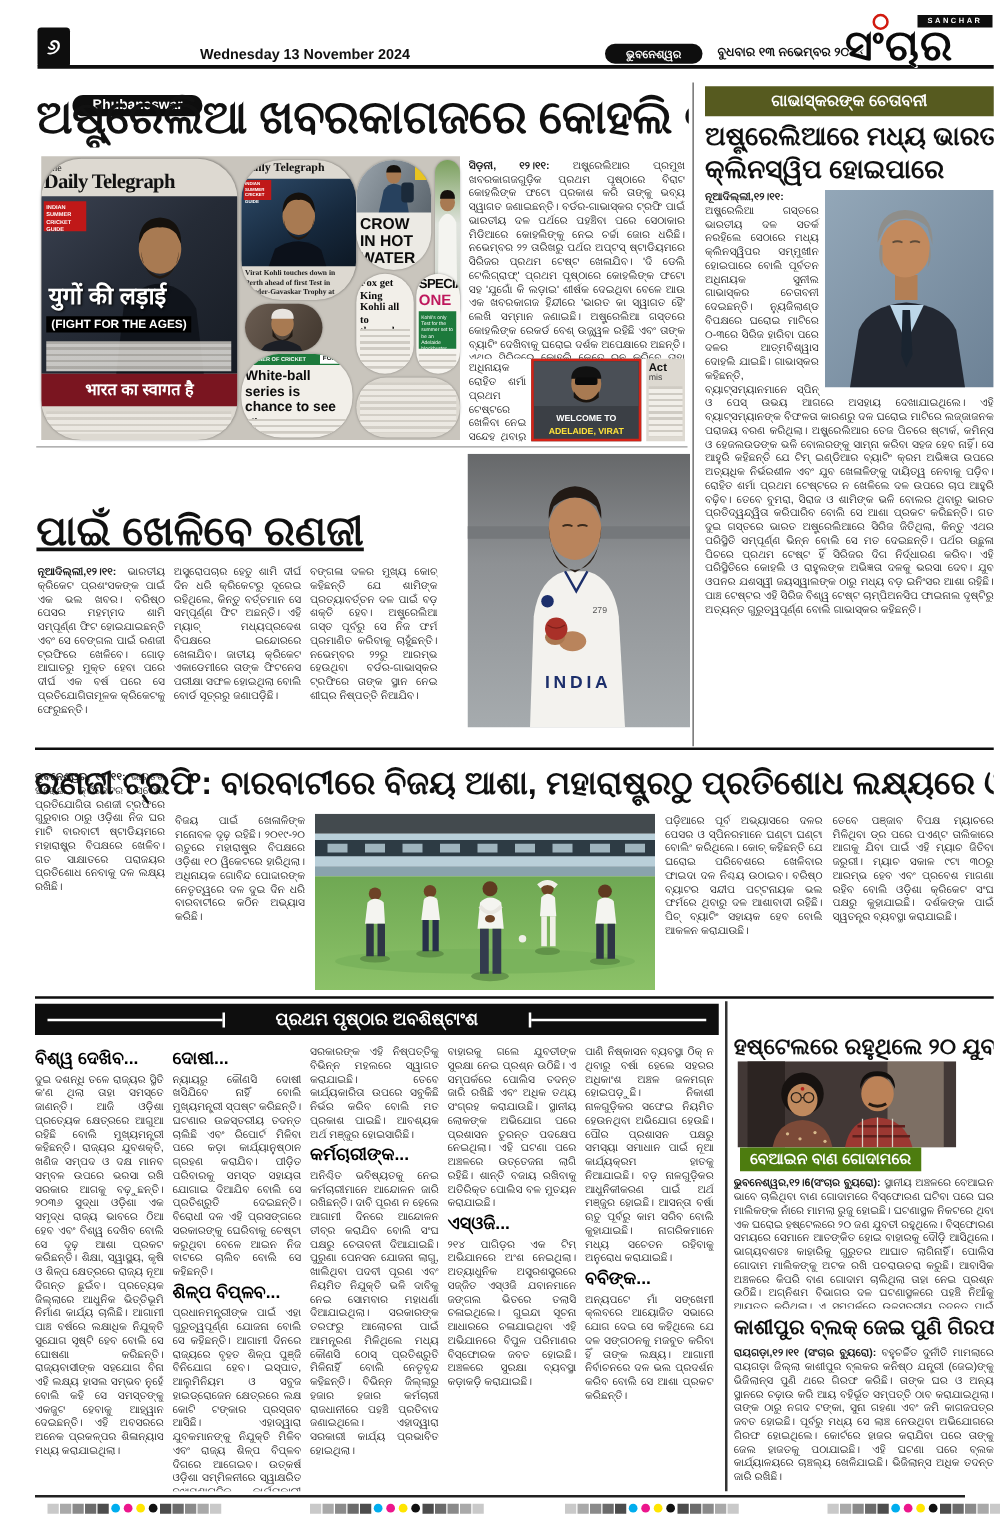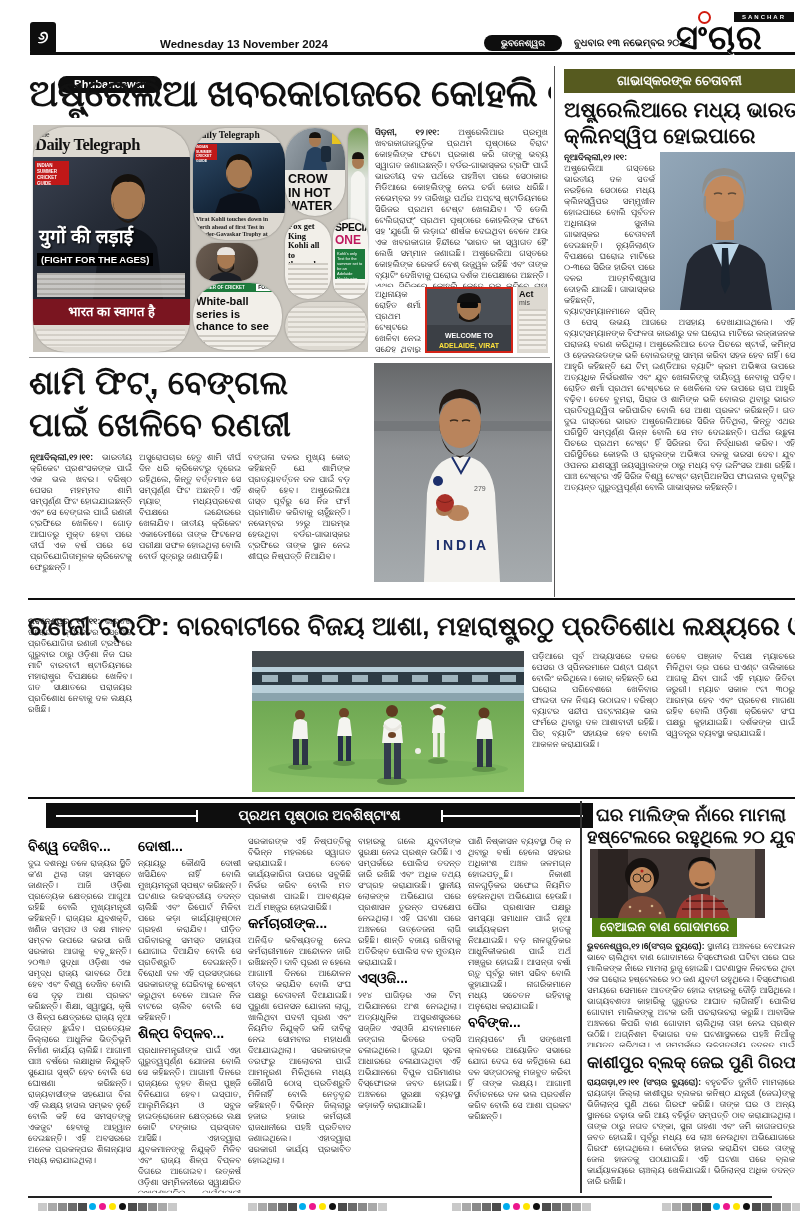--- a/index.html
+++ b/index.html
@@ -26,21 +26,21 @@
   .h-main{font-size:37px;font-weight:800;line-height:48px;letter-spacing:-0.5px;}
   .h-shami{font-size:33px;font-weight:800;line-height:41px;}
   .h-ranji{font-size:26px;font-weight:800;line-height:44px;}
   .h-gav{font-size:21px;font-weight:800;line-height:26px;}
   .h-small{font-weight:800;}
   .kicker{color:#fff;font-weight:bold;font-size:13px;text-align:center;line-height:24px;}
   
   .clip{position:absolute;overflow:hidden;box-shadow:0 0 2px rgba(0,0,0,.35);border-radius:32px;}
   .newsprint{background:#ddd9d1;}
   .tinylines{background:repeating-linear-gradient(#cfcbc3 0 2px,#f1eee8 2px 5px);}
-  .sectionbar{background:#0e0e0e;color:#fff;margin-left:18px;}
+  .sectionbar{background:#0e0e0e;color:#fff;}
   .sectionbar .line{position:absolute;top:12px;height:2px;background:#fff;}
   .sectionbar .tick{position:absolute;top:7px;width:2px;height:12px;background:#fff;}
   .sectionbar .t{position:absolute;width:100%;text-align:center;font-size:14px;font-weight:bold;line-height:25px;}
   .regstrip{position:absolute;display:flex;align-items:center;gap:1px;height:9px;}
   .rg{width:9px;height:8px;display:inline-block;}
   .rd{width:7px;height:7px;border-radius:50%;display:inline-block;margin:0 1px;}
   .photo-banner{color:#fff;font-weight:bold;font-size:12.5px;text-align:center;line-height:19px;}
   .floatimg{float:right;margin:0 0 3px 5px;}
 </style>
 </head>
@@ -203,22 +203,21 @@
         <path d="M84 44 Q86 56 82 62 L84 44 Z" fill="#8f8e8a"></path>
         <path d="M54 42 Q58 40 62 42 M68 42 Q72 40 76 42" stroke="#5d4a38" stroke-width="1.5" fill="none"></path>
       </svg>
     </div>
     <b>ନୂଆଦିଲ୍ଲୀ,୧୨।୧୧:</b>
     <span>ଅଷ୍ଟ୍ରେଲିଆ ଗସ୍ତରେ ଭାରତୀୟ ଦଳ ସତର୍କ ନରହିଲେ ସେଠାରେ ମଧ୍ୟ କ୍ଲିନସ୍ୱିପର ସମ୍ମୁଖୀନ ହୋଇପାରେ ବୋଲି ପୂର୍ବତନ ଅଧିନାୟକ ସୁନୀଲ ଗାଭାସ୍କର ଚେତାବନୀ ଦେଇଛନ୍ତି। ନ୍ୟୁଜିଲାଣ୍ଡ ବିପକ୍ଷରେ ଘରୋଇ ମାଟିରେ ୦-୩ରେ ସିରିଜ ହାରିବା ପରେ ଦଳର ଆତ୍ମବିଶ୍ୱାସ ଦୋହଲି ଯାଇଛି। ଗାଭାସ୍କର କହିଛନ୍ତି, ବ୍ୟାଟ୍ସମ୍ୟାନମାନେ ସ୍ପିନ୍ ଓ ପେସ୍ ଉଭୟ ଆଗରେ ଅସହାୟ ଦେଖାଯାଇଥିଲେ। ଏହି ବ୍ୟାଟ୍ସମ୍ୟାନଙ୍କ ବିଫଳତା କାରଣରୁ ଦଳ ଘରୋଇ ମାଟିରେ ଲଜ୍ଜାଜନକ ପରାଜୟ ବରଣ କରିଥିଲା। ଅଷ୍ଟ୍ରେଲିଆର ତେଜ ପିଚରେ ଷ୍ଟାର୍କ, କମିନ୍ସ ଓ ହେଜଲଉଡଙ୍କ ଭଳି ବୋଲରଙ୍କୁ ସାମ୍ନା କରିବା ସହଜ ହେବ ନାହିଁ। ସେ ଆହୁରି କହିଛନ୍ତି ଯେ ଟିମ୍ ଇଣ୍ଡିଆର ବ୍ୟାଟିଂ କ୍ରମ ଅଭିଜ୍ଞତା ଉପରେ ଅତ୍ୟଧିକ ନିର୍ଭରଶୀଳ ଏବଂ ଯୁବ ଖେଳାଳିଙ୍କୁ ଦାୟିତ୍ୱ ନେବାକୁ ପଡ଼ିବ। ରୋହିତ ଶର୍ମା ପ୍ରଥମ ଟେଷ୍ଟରେ ନ ଖେଳିଲେ ଦଳ ଉପରେ ଚାପ ଆହୁରି ବଢ଼ିବ। ତେବେ ବୁମରା, ସିରାଜ ଓ ଶାମିଙ୍କ ଭଳି ବୋଲର ଥିବାରୁ ଭାରତ ପ୍ରତିଦ୍ୱନ୍ଦ୍ୱିତା କରିପାରିବ ବୋଲି ସେ ଆଶା ପ୍ରକଟ କରିଛନ୍ତି। ଗତ ଦୁଇ ଗସ୍ତରେ ଭାରତ ଅଷ୍ଟ୍ରେଲିଆରେ ସିରିଜ ଜିତିଥିଲା, କିନ୍ତୁ ଏଥର ପରିସ୍ଥିତି ସମ୍ପୂର୍ଣ୍ଣ ଭିନ୍ନ ବୋଲି ସେ ମତ ଦେଇଛନ୍ତି। ପର୍ଥର ଉଛୁଳା ପିଚରେ ପ୍ରଥମ ଟେଷ୍ଟ ହିଁ ସିରିଜର ଦିଗ ନିର୍ଦ୍ଧାରଣ କରିବ। ଏହି ପରିସ୍ଥିତିରେ କୋହଲି ଓ ରାହୁଲଙ୍କ ଅଭିଜ୍ଞତା ଦଳକୁ ଭରସା ଦେବ। ଯୁବ ଓପନର ଯଶସ୍ୱୀ ଜୟସ୍ୱାଲଙ୍କ ଠାରୁ ମଧ୍ୟ ବଡ଼ ଇନିଂସର ଆଶା ରହିଛି। ପାଞ୍ଚ ଟେଷ୍ଟର ଏହି ସିରିଜ ବିଶ୍ୱ ଟେଷ୍ଟ ଚାମ୍ପିଅନସିପ ଫାଇନାଲ ଦୃଷ୍ଟିରୁ ଅତ୍ୟନ୍ତ ଗୁରୁତ୍ୱପୂର୍ଣ୍ଣ ବୋଲି ଗାଭାସ୍କର କହିଛନ୍ତି।</span>
   </div>
 
   <div class="abs" style="left:29px;top:357px;width:521px;height:1px;background:#999;"></div>
 
-  <div class="abs h-shami nowrap" style="left:29px;top:362px;width:335px;">ଶାମି ଫିଟ୍, ବେଙ୍ଗଲ</div>
-  <div class="abs h-shami nowrap" style="left:29px;top:404px;width:335px;">ପାଇଁ ଖେଳିବେ ରଣଜୀ</div>
+  <div class="abs h-shami nowrap" style="left:29px;top:404px;width:335px;text-decoration:underline;">ପାଇଁ ଖେଳିବେ ରଣଜୀ</div>
   <div class="abs bodytxt" style="left:30px;top:452px;width:102px;height:138px;">
     <b>ନୂଆଦିଲ୍ଲୀ,୧୨।୧୧:</b>
     <span>ଭାରତୀୟ କ୍ରିକେଟ ପ୍ରଶଂସକଙ୍କ ପାଇଁ ଏକ ଭଲ ଖବର। ବରିଷ୍ଠ ପେସର ମହମ୍ମଦ ଶାମି ସମ୍ପୂର୍ଣ୍ଣ ଫିଟ ହୋଇଯାଇଛନ୍ତି ଏବଂ ସେ ବେଙ୍ଗଲ ପାଇଁ ରଣଜୀ ଟ୍ରଫିରେ ଖେଳିବେ। ଗୋଡ଼ ଆଘାତରୁ ମୁକ୍ତ ହେବା ପରେ ଦୀର୍ଘ ଏକ ବର୍ଷ ପରେ ସେ ପ୍ରତିଯୋଗିତାମୂଳକ କ୍ରିକେଟକୁ ଫେରୁଛନ୍ତି।</span>
   </div>
   <div class="abs bodytxt" style="left:139px;top:452px;width:102px;height:138px;">ଅସ୍ତ୍ରୋପଚାର ହେତୁ ଶାମି ଦୀର୍ଘ ଦିନ ଧରି କ୍ରିକେଟରୁ ଦୂରେଇ ରହିଥିଲେ, କିନ୍ତୁ ବର୍ତ୍ତମାନ ସେ ସମ୍ପୂର୍ଣ୍ଣ ଫିଟ ଅଛନ୍ତି। ଏହି ମ୍ୟାଚ୍ ମଧ୍ୟପ୍ରଦେଶ ବିପକ୍ଷରେ ଇନ୍ଦୋରରେ ଖେଳାଯିବ। ଜାତୀୟ କ୍ରିକେଟ ଏକାଡେମୀରେ ତାଙ୍କ ଫିଟନେସ ପରୀକ୍ଷା ସଫଳ ହୋଇଥିଲା ବୋଲି ବୋର୍ଡ ସୂତ୍ରରୁ ଜଣାପଡ଼ିଛି।</div>
   <div class="abs bodytxt" style="left:248px;top:452px;width:102px;height:138px;">ବଙ୍ଗଳା ଦଳର ମୁଖ୍ୟ କୋଚ୍ କହିଛନ୍ତି ଯେ ଶାମିଙ୍କ ପ୍ରତ୍ୟାବର୍ତ୍ତନ ଦଳ ପାଇଁ ବଡ଼ ଶକ୍ତି ହେବ। ଅଷ୍ଟ୍ରେଲିଆ ଗସ୍ତ ପୂର୍ବରୁ ସେ ନିଜ ଫର୍ମ ପ୍ରମାଣିତ କରିବାକୁ ଚାହୁଁଛନ୍ତି। ନଭେମ୍ବର ୨୨ରୁ ଆରମ୍ଭ ହେଉଥିବା ବର୍ଡର-ଗାଭାସ୍କର ଟ୍ରଫିରେ ତାଙ୍କ ସ୍ଥାନ ନେଇ ଶୀଘ୍ର ନିଷ୍ପତ୍ତି ନିଆଯିବ।</div>
 
   <div class="abs" style="left:374px;top:363px;width:178px;height:219px;">
     <svg width="178" height="219" viewBox="0 0 178 219">
       <defs>
@@ -248,20 +247,21 @@
     <div class="abs" style="left:100px;top:122px;font-size:7px;color:#555;">279</div>
     <div class="abs" style="left:62px;top:174px;font-size:14px;font-weight:bold;color:#1c2f6b;letter-spacing:3px;">INDIA</div>
   </div>
 
   <div class="abs hrule" style="left:28px;top:598px;width:767px;height:2px;"></div>
   <div class="abs h-ranji nowrap" style="left:28px;top:604px;width:767px;">ରଣଜୀ ଟ୍ରଫି: ବାରବାଟୀରେ ବିଜୟ ଆଶା, ମହାରାଷ୍ଟ୍ରଠୁ ପ୍ରତିଶୋଧ ଲକ୍ଷ୍ୟରେ ଓଡ଼ିଶା</div>
   <div class="abs bodytxt" style="left:28px;top:616px;width:104px;height:144px;">
     <b>ଭୁବନେଶ୍ୱର, ୧୨।୧୧:</b>
     <span>ଭାରତର ଘରୋଇ କ୍ରିକେଟର ସର୍ବୋଚ୍ଚ ପ୍ରତିଯୋଗିତା ରଣଜୀ ଟ୍ରଫିରେ ଗୁରୁବାର ଠାରୁ ଓଡ଼ିଶା ନିଜ ଘର ମାଟି ବାରବାଟୀ ଷ୍ଟାଡିୟମରେ ମହାରାଷ୍ଟ୍ର ବିପକ୍ଷରେ ଖେଳିବ। ଗତ ସାକ୍ଷାତରେ ପରାଜୟର ପ୍ରତିଶୋଧ ନେବାକୁ ଦଳ ଲକ୍ଷ୍ୟ ରଖିଛି।</span>
   </div>
+  <div class="abs bodytxt" style="left:140px;top:651px;width:104px;height:144px;">ବିଜୟ ପାଇଁ ଖେଳାଳିଙ୍କ ମନୋବଳ ଦୃଢ଼ ରହିଛି। ୨୦୧୯-୨୦ ଋତୁରେ ମହାରାଷ୍ଟ୍ର ବିପକ୍ଷରେ ଓଡ଼ିଶା ୧୦ ୱିକେଟରେ ହାରିଥିଲା। ଅଧିନାୟକ ଗୋବିନ୍ଦ ପୋଦ୍ଦାରଙ୍କ ନେତୃତ୍ୱରେ ଦଳ ଦୁଇ ଦିନ ଧରି ବାରବାଟୀରେ କଠିନ ଅଭ୍ୟାସ କରିଛି।</div>
 
   <div class="abs" style="left:252px;top:651px;width:272px;height:141px;">
     <svg width="272" height="141" viewBox="0 0 272 141">
       <defs>
         <linearGradient id="field" x1="0" y1="0" x2="0" y2="1">
           <stop offset="0" stop-color="#6fa853"></stop>
             <stop offset="1" stop-color="#8cc268"></stop>
         </linearGradient>
       </defs>
       <rect width="272" height="16" fill="#434a4e"></rect>
@@ -355,21 +355,20 @@
     <div class="bodytxt">୨୧୪ ପାଗିଡ଼ର ଏକ ଟିମ୍ ଅଭିଯାନରେ ଅଂଶ ନେଇଥିଲା। ଅତ୍ୟାଧୁନିକ ଅସ୍ତ୍ରଶସ୍ତ୍ରରେ ସଜ୍ଜିତ ଏସ୍ଓଜି ଯବାନମାନେ ଜଙ୍ଗଲ ଭିତରେ ତଲାସି ଚଳାଇଥିଲେ। ଗୁଇନ୍ଦା ସୂଚନା ଆଧାରରେ ଚଳାଯାଇଥିବା ଏହି ଅଭିଯାନରେ ବିପୁଳ ପରିମାଣର ବିସ୍ଫୋରକ ଜବତ ହୋଇଛି। ଅଞ୍ଚଳରେ ସୁରକ୍ଷା ବ୍ୟବସ୍ଥା କଡ଼ାକଡ଼ି କରାଯାଇଛି।</div>
   </div>
   <div class="abs" style="left:468px;top:836px;width:103px;height:357px;overflow:hidden;">
     <div class="bodytxt">ପାଣି ନିଷ୍କାସନ ବ୍ୟବସ୍ଥା ଠିକ୍ ନ ଥିବାରୁ ବର୍ଷା ହେଲେ ସହରର ଅଧିକାଂଶ ଅଞ୍ଚଳ ଜଳମଗ୍ନ ହୋଇପଡ଼ୁଛି। ନିକାଶୀ ନାଳଗୁଡ଼ିକର ସଫେଇ ନିୟମିତ ହେଉନଥିବା ଅଭିଯୋଗ ହେଉଛି। ପୌର ପ୍ରଶାସନ ପକ୍ଷରୁ ସମସ୍ୟା ସମାଧାନ ପାଇଁ ନୂଆ କାର୍ଯ୍ୟକ୍ରମ ହାତକୁ ନିଆଯାଇଛି। ବଡ଼ ନାଳଗୁଡ଼ିକର ଆଧୁନିକୀକରଣ ପାଇଁ ଅର୍ଥ ମଞ୍ଜୁର ହୋଇଛି। ଆସନ୍ତା ବର୍ଷା ଋତୁ ପୂର୍ବରୁ କାମ ସରିବ ବୋଲି କୁହାଯାଇଛି। ନାଗରିକମାନେ ମଧ୍ୟ ସଚେତନ ରହିବାକୁ ଅନୁରୋଧ କରାଯାଇଛି।</div>
     <div class="colhead">ବବିଙ୍କ...</div>
     <div class="bodytxt">ଅନ୍ୟପଟେ ମାଁ ସଙ୍ଖେମୀ କ୍ଲବରେ ଆୟୋଜିତ ସଭାରେ ଯୋଗ ଦେଇ ସେ କହିଥିଲେ ଯେ ଦଳ ସଙ୍ଗଠନକୁ ମଜବୁତ କରିବା ହିଁ ତାଙ୍କ ଲକ୍ଷ୍ୟ। ଆଗାମୀ ନିର୍ବାଚନରେ ଦଳ ଭଲ ପ୍ରଦର୍ଶନ କରିବ ବୋଲି ସେ ଆଶା ପ୍ରକଟ କରିଛନ୍ତି।</div>
   </div>
 
   <div class="abs vrule" style="left:580px;top:801px;width:1.5px;height:392px;background:#333;"></div>
 
-  <div class="abs h-small nowrap" style="left:587px;top:804px;width:208px;font-size:18px;line-height:22px;text-align:center;">ଘର ମାଲିଙ୍କ ନାଁରେ ମାମଲା</div>
   <div class="abs h-small nowrap" style="left:587px;top:826px;width:208px;font-size:18px;line-height:22px;text-align:center;">ହଷ୍ଟେଲରେ ରହୁଥିଲେ ୨୦ ଯୁବତୀ</div>
   <div class="abs" style="left:590px;top:849px;width:175px;height:69px;">
     <svg width="175" height="69" viewBox="0 0 175 69">
       <rect width="175" height="69" fill="#423836"></rect>
       <rect x="120" width="45" height="69" fill="#c6b49e" opacity=".45"></rect>
       <rect x="8" width="30" height="69" fill="#2c2422"></rect>
 
       <ellipse cx="52" cy="26" rx="17" ry="17" fill="#171210"></ellipse>
       <ellipse cx="52" cy="31" rx="12" ry="13" fill="#c08a5e"></ellipse>
       <circle cx="47" cy="29" r="4" fill="none" stroke="#2a2118" stroke-width="1"></circle>

